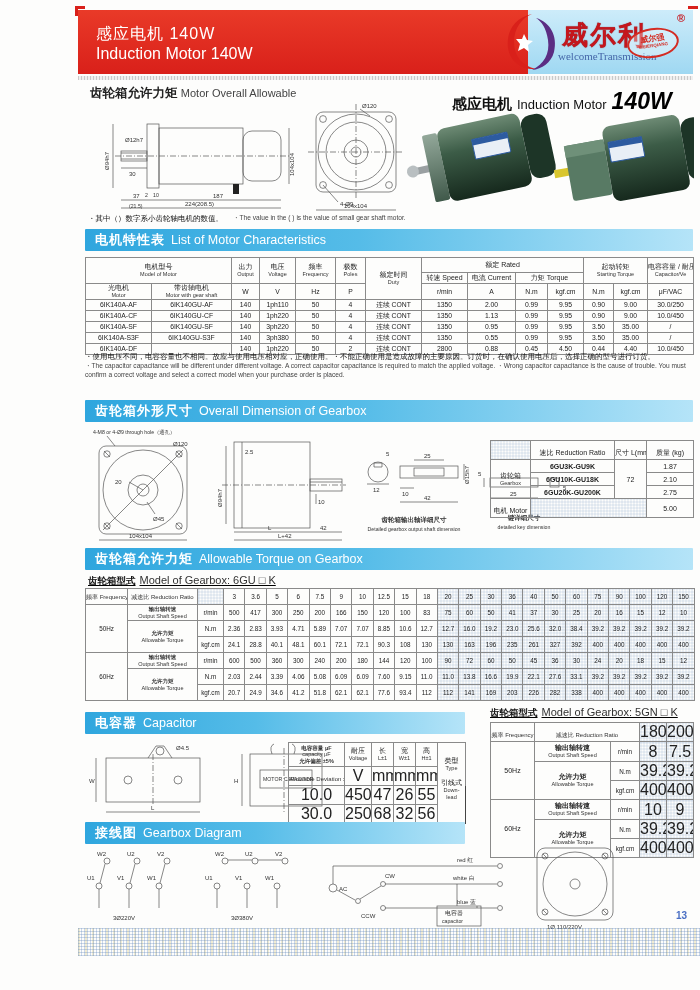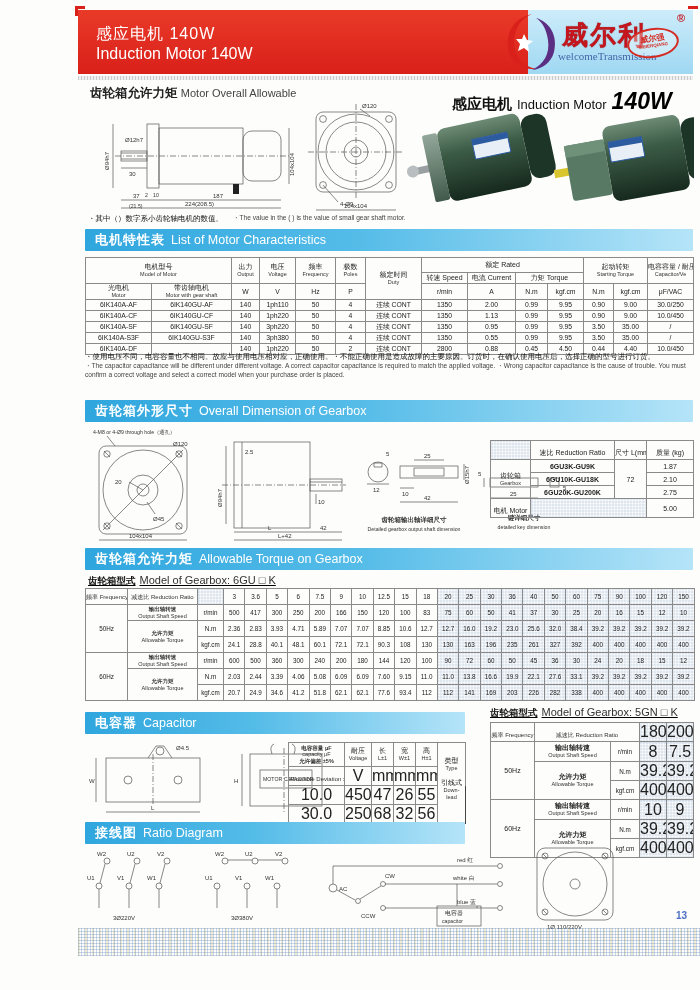--- a/index.html
+++ b/index.html
@@ -865,21 +865,21 @@
     <tr style="height:13px;">
       <th style="font-size:6.3px;">kgf.cm</th>
     <td class="hatch">400</td>
           <td class="hatch">400</td>
         </tr>
   </tbody>
     </table>
 
   <div class="abs bar" style="left:85px;top:822px;width:380px;">
     <span class="cn">接线图</span>
-    <span class="en">Ratio Diagram</span>
+    <span class="en">Gearbox Diagram</span>
   </div>
 
   <svg class="abs" style="left:85px;top:846px;" width="590" height="84" viewBox="0 0 590 84">
 
     <g>
       <text class="dim" x="12" y="10">W2</text>
       <text class="dim" x="42" y="10">U2</text>
       <text class="dim" x="72" y="10">V2</text>
       <circle class="ln" cx="22" cy="15" r="3"></circle>
         <circle class="ln" cx="52" cy="15" r="3"></circle>

